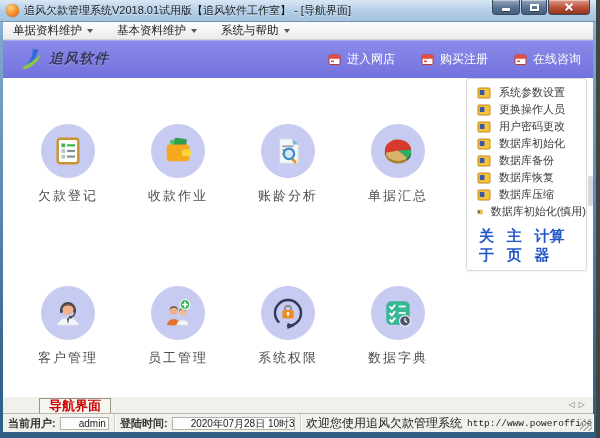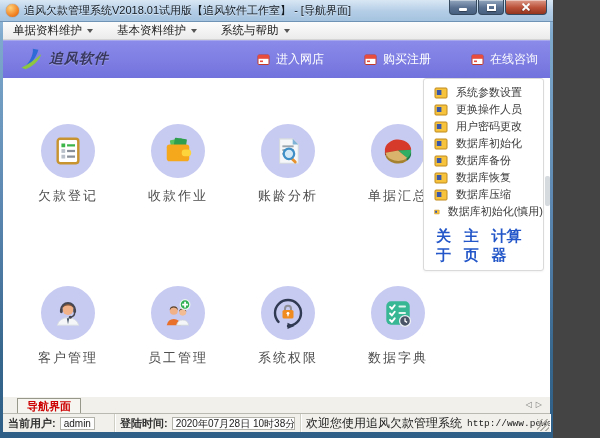--- a/index.html
+++ b/index.html
@@ -1,18 +1,18 @@
 <!DOCTYPE html>
 <html><head>
 <meta charset="utf-8">
 <style>
   html,body{margin:0;padding:0;background:#444;}
   *{box-sizing:border-box;}
   .win{
-    position:relative;width:553px;height:438px;
+    position:relative;width:596px;height:438px;
     font-family:"Liberation Sans","DejaVu Sans",sans-serif;
     background:linear-gradient(180deg,#a9c7e3 0%,#7fa9cd 8%,#5d89b2 45%,#39688f 80%,#2e5d85 100%);
     overflow:hidden;
   }
   
   .titlebar{position:absolute;top:0;left:0;right:0;height:22px;display:flex;align-items:center;gap:5px;padding:0 4px 0 6px;
     background:linear-gradient(#d9e7f4,#b3cde6 55%,#a5c3df);border-bottom:1px solid #6f93b5;}
   .appicon{width:13px;height:13px;border-radius:50%;background:radial-gradient(circle at 35% 30%,#ffd27a,#f07818 70%,#c35406);flex:0 0 auto;box-shadow:0 0 1px #7a3a00;}
   .title{flex:1;font-size:11px;color:#101820;white-space:nowrap;overflow:hidden;text-shadow:0 1px 0 rgba(255,255,255,.55);}
   .controls{display:flex;align-self:flex-start;margin-right:2px;}
@@ -28,44 +28,44 @@
   
   .bodyframe{position:absolute;top:22px;left:3px;right:3px;bottom:6px;background:#fff;display:flex;flex-direction:column;}
   
   .menubar{height:18px;flex:0 0 auto;background:linear-gradient(#fcfcfc,#ebebeb);border-bottom:1px solid #d4d4d4;display:flex;align-items:center;gap:24px;padding:0 10px;font-size:11.5px;color:#222;}
   .menuitem{display:flex;align-items:center;gap:5px;cursor:pointer;white-space:nowrap;}
   .caret{width:0;height:0;border-left:3px solid transparent;border-right:3px solid transparent;border-top:4px solid #555;}
   
   .toolbar{height:38px;flex:0 0 auto;background:linear-gradient(#8b8bea,#7272dd);display:flex;padding:0 12px;box-shadow:inset 0 1px 0 rgba(255,255,255,.25);}
   .brand{display:flex;align-items:center;gap:4px;}
   .brandtxt{font-size:14px;font-weight:bold;font-style:italic;color:#38385e;letter-spacing:1px;text-shadow:0 1px 0 rgba(255,255,255,.25);}
-  .toollinks{margin-left:auto;display:flex;gap:40px;align-items:center;}
+  .toollinks{margin-left:auto;display:flex;gap:26px;align-items:center;}
   .tlink{display:flex;align-items:center;gap:6px;color:#fff;font-size:12px;cursor:pointer;white-space:nowrap;}
   
   .client{flex:1;position:relative;background:#fff;overflow:hidden;}
   .grid{position:absolute;left:10px;top:46px;width:452px;display:grid;grid-template-columns:repeat(4,110px);grid-auto-rows:80px;row-gap:82px;}
   .cell{display:flex;flex-direction:column;align-items:center;cursor:pointer;}
   .circ{width:54px;height:54px;border-radius:50%;background:#c7caf1;display:flex;align-items:center;justify-content:center;flex:0 0 auto;}
   .glabel{margin-top:9px;font-size:13px;color:#4d4d4d;letter-spacing:2px;white-space:nowrap;}
   
   .qpanel{position:absolute;top:0px;right:6px;width:121px;background:#fff;border:1px solid #dadada;border-radius:3px;padding:5px 0 2px;box-shadow:0 1px 2px rgba(0,0,0,.05);}
   .qrow{height:17px;display:flex;align-items:center;gap:8px;padding-left:10px;font-size:11px;color:#3a3a3a;cursor:pointer;white-space:nowrap;}
   .qfooter{margin-top:4px;display:flex;justify-content:space-between;padding:3px 10px 3px 12px;font-size:15px;font-weight:bold;color:#2356c8;}
   .qfooter span{cursor:pointer;}
   .edgethumb{position:absolute;right:0px;top:98px;width:5px;height:30px;background:#d5dade;border-radius:2px;}
   
   .tabstrip{height:16px;flex:0 0 auto;position:relative;background:#f1f0ea;}
-  .navtab{position:absolute;left:14px;top:1px;height:15px;line-height:14px;padding:0 9px;background:#f6f5ef;border:1px solid #98988a;border-bottom:none;font-size:11px;font-weight:bold;color:#cc0000;cursor:pointer;}
+  .navtab{position:absolute;left:36px;top:1px;height:15px;line-height:14px;padding:0 9px;background:#f6f5ef;border:1px solid #98988a;border-bottom:none;font-size:13px;font-weight:bold;color:#cc0000;cursor:pointer;}
   .tabarrows{position:absolute;right:8px;top:3px;font-size:8px;color:#777;display:flex;gap:4px;}
   .tabarrows span{cursor:pointer;}
   
   .statusbar{height:19px;flex:0 0 auto;background:#f1f0eb;border-top:1px solid #b9b9b2;display:flex;align-items:center;font-size:11px;color:#222;position:relative;}
   .sseg{height:100%;display:flex;align-items:center;padding:0 5px;border-right:1px solid #cfcfc6;box-shadow:1px 0 0 #fff;}
   .sseg .lbl{font-weight:bold;color:#333;white-space:nowrap;}
-  .sfield{background:#fdfdfd;border:1px solid #b3b3ab;height:13px;line-height:12px;padding:0 3px;margin-left:4px;font-size:10px;white-space:nowrap;overflow:hidden;}
+  .sfield{background:#fdfdfd;border:1px solid #b3b3ab;height:13px;line-height:12px;padding:0 18px;margin-left:4px;font-size:10px;white-space:nowrap;overflow:hidden;}
   .seg-user{width:112px;}
   .seg-login{width:186px;}
   .seg-welcome{flex:1;overflow:hidden;white-space:nowrap;border-right:none;gap:5px;}
   .wcn{font-size:12px;}
   .wmono{font-family:"Liberation Mono","DejaVu Sans Mono",monospace;font-size:9.5px;}
   .grip{position:absolute;right:1px;bottom:1px;width:12px;height:12px;cursor:nwse-resize;
     background:repeating-linear-gradient(-45deg,transparent 0 2px,#b2b2aa 2px 3.5px);}
 </style>
 </head>
 <body>

